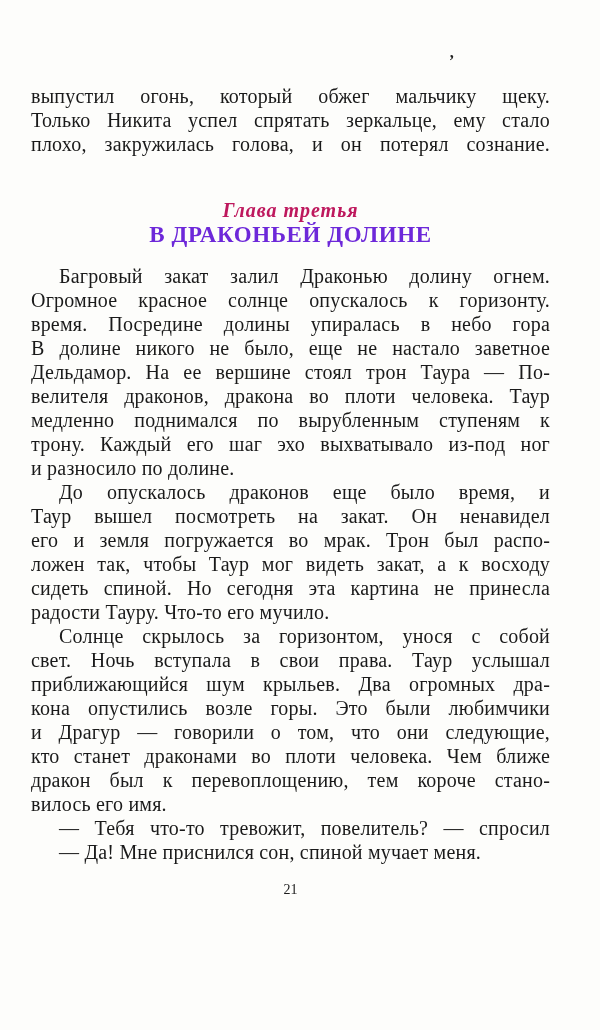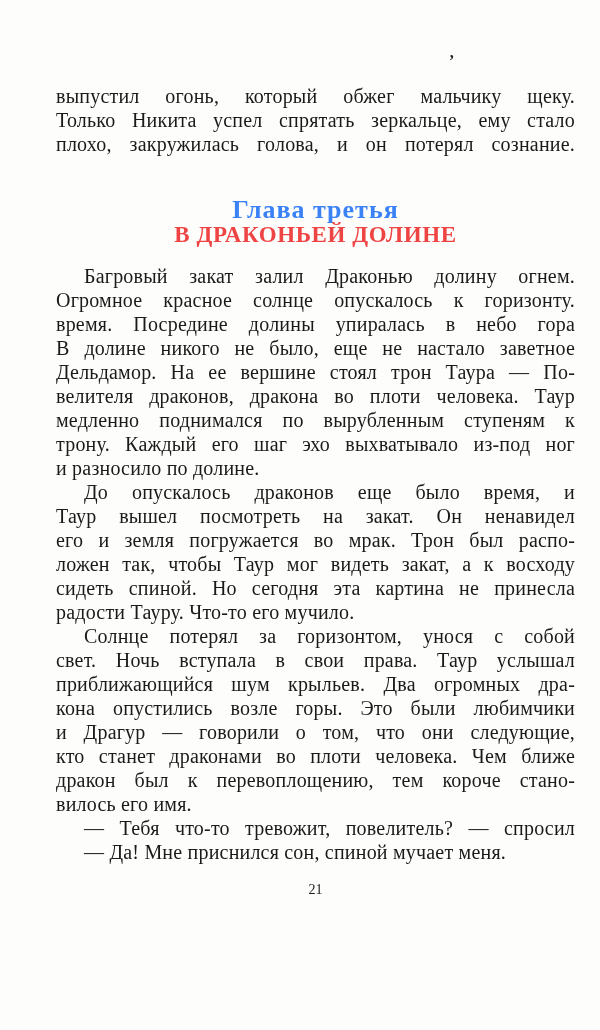--- a/index.html
+++ b/index.html
@@ -7,50 +7,51 @@
     position: relative;
     width: 600px;
     height: 1030px;
     background: #fdfdfb;
     font-family: "Liberation Serif", serif;
     color: #1a1a1a;
     overflow: hidden;
   }
   .text-col {
     position: absolute;
-    left: 56px;
+    left: 31px;
     top: 84px;
     width: 519px;
   }
   .line {
     font-size: 20px;
     line-height: 24px;
     text-align: justify;
     text-align-last: justify;
     letter-spacing: 0.2px;
   }
   .line.last { text-align-last: left; }
   .line.indent { text-indent: 28px; }
   .heading-block {
     margin-top: 42px;
     text-align: center;
   }
   .kicker {
-    font-size: 26px;
+    font-size: 20px;
     line-height: 24px;
     font-weight: bold;
+    font-style: italic;
     letter-spacing: 1px;
-    color: #3b82f6;
+    color: #be185d;
   }
   .title {
     font-size: 23px;
     line-height: 26px;
     font-weight: bold;
     letter-spacing: 0.6px;
-    color: #ef4444;
+    color: #6d28d9;
   }
   .paragraphs { margin-top: 16px; }
   .page-number {
     margin-top: 16px;
     text-align: center;
     font-size: 14px;
     line-height: 20px;
   }
   .stray-mark {
     position: absolute;
@@ -94,21 +95,21 @@
         </div>
         <div>
           <div class="line indent">До опускалось драконов еще было время, и</div>
           <div class="line">Таур вышел посмотреть на закат. Он ненавидел</div>
           <div class="line">его и земля погружается во мрак. Трон был распо-</div>
           <div class="line">ложен так, чтобы Таур мог видеть закат, а к восходу</div>
           <div class="line">сидеть спиной. Но сегодня эта картина не принесла</div>
           <div class="line last">радости Тауру. Что-то его мучило.</div>
         </div>
         <div>
-          <div class="line indent">Солнце потерял за горизонтом, унося с собой</div>
+          <div class="line indent">Солнце скрылось за горизонтом, унося с собой</div>
           <div class="line">свет. Ночь вступала в свои права. Таур услышал</div>
           <div class="line">приближающийся шум крыльев. Два огромных дра-</div>
           <div class="line">кона опустились возле горы. Это были любимчики</div>
           <div class="line">и Драгур — говорили о том, что они следующие,</div>
           <div class="line">кто станет драконами во плоти человека. Чем ближе</div>
           <div class="line">дракон был к перевоплощению, тем короче стано-</div>
           <div class="line last">вилось его имя.</div>
         </div>
         <div>
           <div class="line indent">— Тебя что-то тревожит, повелитель? — спросил</div>

